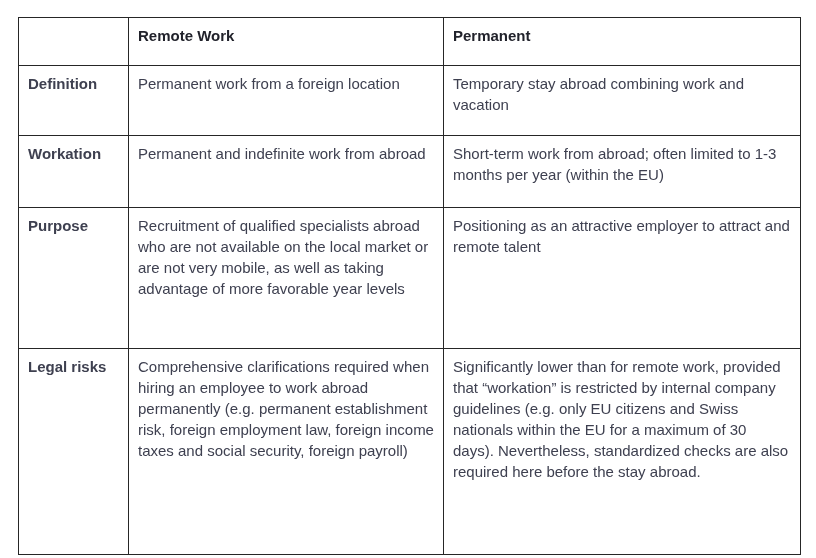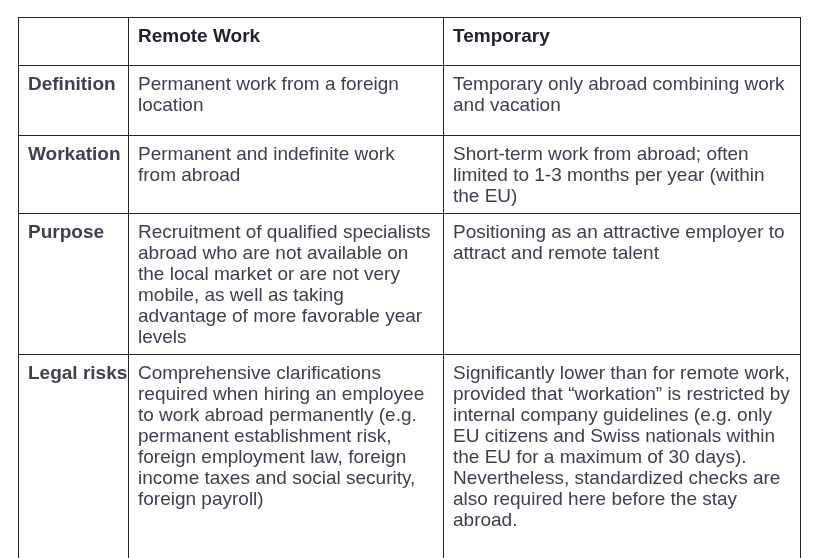--- a/index.html
+++ b/index.html
@@ -22,21 +22,21 @@
     table-layout: fixed;
     background: #ffffff;
   }
   table.compare col.c-label  { width: 110px; }
   table.compare col.c-remote { width: 315px; }
   table.compare col.c-work   { width: 357px; }
   table.compare td, table.compare th {
     border: 1.6px solid #262626;
     vertical-align: top;
     padding: 7px 9px 7px 9px;
-    font-size: 19px;
+    font-size: 15px;
     line-height: 21px;
     color: #3e4050;
     text-align: left;
   }
   table.compare th {
     font-weight: bold;
     color: #21222b;
   }
   td.row-label {
     font-weight: bold;
@@ -60,27 +60,27 @@
   <table class="compare">
     <colgroup>
       <col class="c-label">
       <col class="c-remote">
       <col class="c-work">
     </colgroup>
     <tbody>
       <tr class="r-header">
         <th></th>
         <th>Remote Work</th>
-        <th>Temporary</th>
+        <th>Permanent</th>
       </tr>
 
       <tr class="r-definition">
         <td class="row-label">Definition</td>
         <td class="body-cell">Permanent work from a foreign location</td>
-        <td class="body-cell">Temporary only abroad combining work and vacation</td>
+        <td class="body-cell">Temporary stay abroad combining work and vacation</td>
       </tr>
 
       <tr class="r-duration">
         <td class="row-label">Workation</td>
         <td class="body-cell">Permanent and indefinite work from abroad</td>
         <td class="body-cell">Short-term work from abroad; often limited to 1-3 months per year (within the EU)</td>
       </tr>
 
       <tr class="r-purpose">
         <td class="row-label">Purpose</td>

